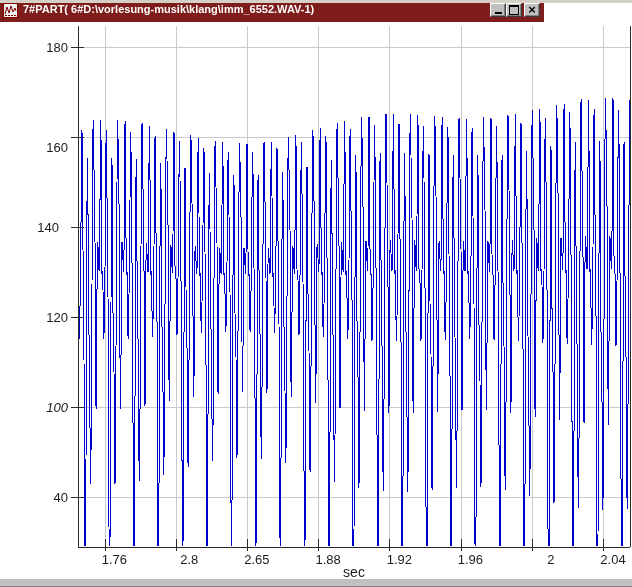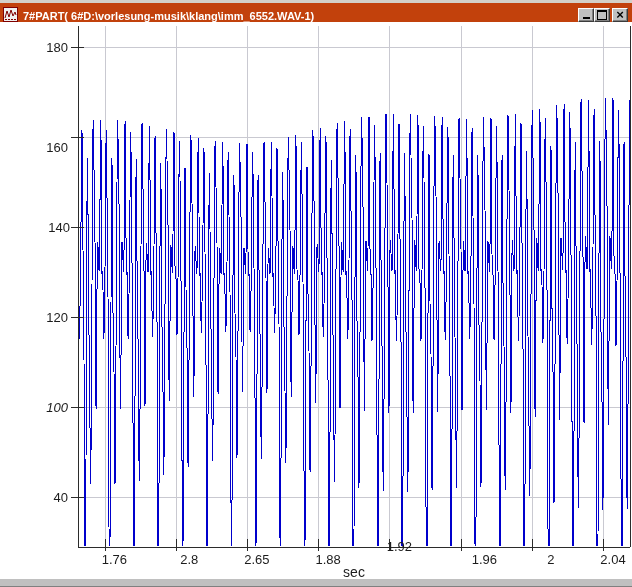--- a/index.html
+++ b/index.html
@@ -2,22 +2,22 @@
 <html><head>
 <meta charset="utf-8">
 <style>
   html,body{margin:0;padding:0;}
   body{
     width:632px;height:587px;position:relative;overflow:hidden;
     background:#ffffff;font-family:"Liberation Sans", sans-serif;
   }
   .top-edge{position:absolute;left:0;top:0;width:632px;height:3px;background:#d4d0c8;}
   .titlebar{
-    position:absolute;left:0;top:3px;width:632px;height:19px;
-    background:#c2410c;display:flex;align-items:flex-end;
+    position:absolute;left:0;top:3px;width:544px;height:19px;
+    background:#7f1d1d;display:flex;align-items:flex-start;
   }
   .app-icon{width:15px;height:15px;margin-left:3px;flex:0 0 auto;display:block;background:#efefef;}
   .title-text{
     color:#ffffff;font-size:11px;font-weight:bold;
     padding-left:5px;white-space:nowrap;overflow:hidden;flex:1 1 auto;
   }
   .controls{display:flex;align-items:center;margin-right:4px;flex:0 0 auto;}
   .ctl{
     width:16px;height:14px;padding:0;margin:0;
     background:#c0c0c0;
@@ -106,31 +106,31 @@
         <line x1="71" y1="407.0768566493955" x2="84" y2="407.0768566493955" stroke="#2B2B2B" stroke-width="1" shape-rendering="crispEdges"></line>
         <line x1="71" y1="317.094127806563" x2="84" y2="317.094127806563" stroke="#2B2B2B" stroke-width="1" shape-rendering="crispEdges"></line>
         <line x1="71" y1="227.11139896373055" x2="84" y2="227.11139896373055" stroke="#2B2B2B" stroke-width="1" shape-rendering="crispEdges"></line>
         <line x1="71" y1="137.12867012089805" x2="84" y2="137.12867012089805" stroke="#2B2B2B" stroke-width="1" shape-rendering="crispEdges"></line>
         <line x1="71" y1="47.14594127806558" x2="84" y2="47.14594127806558" stroke="#2B2B2B" stroke-width="1" shape-rendering="crispEdges"></line>
       </svg>
     <div id="ylabels">
         <span class="tick-label ylab" style="left: 34px; top: 491.06px;">40</span>
         <span class="tick-label ylab" style="left: 34px; top: 401.077px; font-style: italic;">100</span>
         <span class="tick-label ylab" style="left: 34px; top: 311.094px;">120</span>
-        <span class="tick-label ylab" style="left: 36px; top: 221.111px;">140</span>
+        <span class="tick-label ylab" style="left: 25px; top: 221.111px;">140</span>
         <span class="tick-label ylab" style="left: 34px; top: 131.129px; margin-top: 10px;">160</span>
         <span class="tick-label ylab" style="left: 34px; top: 41.1459px;">180</span>
       </div>
     <div id="xlabels">
         <span class="tick-label xlab" style="left: 83.0658px; top: 553px;">1.76</span>
         <span class="tick-label xlab" style="left: 154.292px; top: 553px;">2.8</span>
         <span class="tick-label xlab" style="left: 225.517px; top: 553px;">2.65</span>
         <span class="tick-label xlab" style="left: 296.743px; top: 553px;">1.88</span>
-        <span class="tick-label xlab" style="left: 367.969px; top: 540px;">1.92</span>
-        <span class="tick-label xlab" style="left: 453px; top: 553px;">1.96</span>
+        <span class="tick-label xlab" style="left: 367.969px; top: 553px;">1.92</span>
+        <span class="tick-label xlab" style="left: 439px; top: 553px;">1.96</span>
         <span class="tick-label xlab" style="left: 510.421px; top: 553px;">2</span>
         <span class="tick-label xlab" style="left: 581.646px; top: 553px;">2.04</span>
       </div>
     <div class="xaxis-title">sec</div>
   </div>
 
   <div class="bottom-strip"></div>
 
 </div>
 

